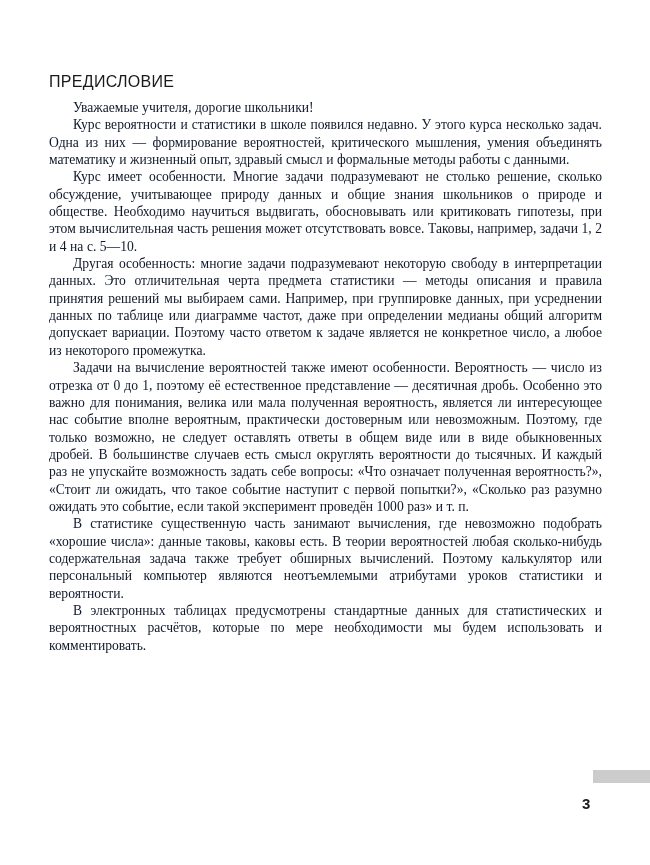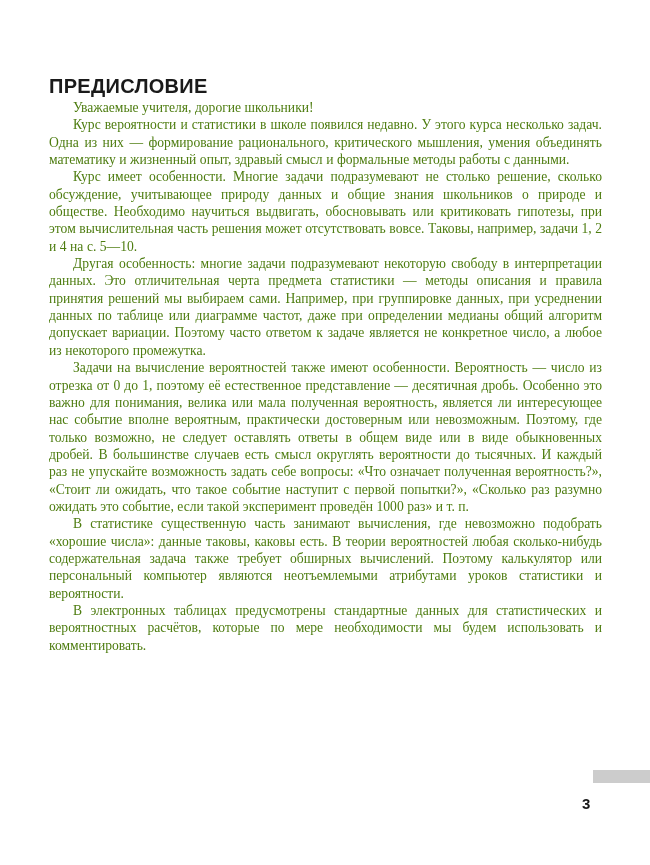--- a/index.html
+++ b/index.html
@@ -23,41 +23,41 @@
     top: 0;
     width: 650px;
     height: 865px;
   }
 
   .page-title {
     position: absolute;
     left: 49px;
     top: 62px;
     font-family: "Liberation Sans", "DejaVu Sans", sans-serif;
-    font-weight: bold;
-    font-size: 20px;
+    font-weight: normal;
+    font-size: 16px;
     letter-spacing: 0.3px;
     color: #1a1a1a;
     white-space: nowrap;
   }
 
   .body-column {
     position: absolute;
     left: 49px;
     top: 99px;
     width: 553px;
   }
 
   .para {
     margin: 0;
     text-indent: 24px;
     text-align: justify;
     font-size: 13.6px;
     line-height: 17.35px;
-    color: #4d7c0f;
+    color: #0f172a;
     hyphens: manual;
     word-spacing: 0.1px;
     font-family: Liberation Serif, serif;
   }
 
   .gray-mark {
     position: absolute;
     left: 593px;
     top: 770px;
     width: 57px;
@@ -77,21 +77,21 @@
 </style>
 </head>
 <body>
 
 <div class="page">
 
   <h1 class="page-title">ПРЕДИСЛОВИЕ</h1>
 
   <div class="body-column">
     <p class="para">Уважаемые учителя, дорогие школьники!</p>
-    <p class="para">Курс вероятности и статистики в школе появился недавно. У этого курса несколько задач. Одна из них — формирование рационального, критического мышления, умения объединять математику и жизненный опыт, здравый смысл и  формальные методы работы с данными.</p>
+    <p class="para">Курс вероятности и статистики в школе появился недавно. У этого курса несколько задач. Одна из них — формирование вероятностей, критического мышления, умения объединять математику и жизненный опыт, здравый смысл и  формальные методы работы с данными.</p>
     <p class="para">Курс имеет особенности. Многие задачи подразумевают не столько решение, сколько обсуждение, учитывающее природу данных и общие знания школьников о природе и обществе. Необходимо научиться выдвигать, обосновывать или критиковать гипотезы, при этом вычислительная часть решения может отсутствовать вовсе. Таковы, например, задачи 1, 2 и 4 на с. 5—10.</p>
     <p class="para">Другая особенность: многие задачи подразумевают некоторую свободу в интерпретации данных. Это отличительная черта предмета статистики — методы описания и правила принятия решений мы выбираем сами. Например, при группировке данных, при усреднении данных по таблице или диаграмме частот, даже при определении медианы общий алгоритм допускает вариации. Поэтому часто ответом к задаче является не конкретное число, а любое из некоторого промежутка.</p>
     <p class="para">Задачи на вычисление вероятностей также имеют особенности. Вероятность — число из отрезка от 0 до 1, поэтому её естественное представление — десятичная дробь. Особенно это важно для понимания, велика или мала полученная вероятность, является ли интересующее нас событие вполне вероятным, практически достоверным или невозможным. Поэтому, где только возможно, не следует оставлять ответы в общем виде или в виде обыкновенных дробей. В большинстве случаев есть смысл округлять вероятности до тысячных. И каждый раз не упускайте возможность задать себе вопросы: «Что означает полученная вероятность?», «Стоит ли ожидать, что такое событие наступит с первой попытки?», «Сколько раз разумно ожидать это событие, если такой эксперимент проведён 1000 раз» и т. п.</p>
     <p class="para">В статистике существенную часть занимают вычисления, где невозможно подобрать «хорошие числа»: данные таковы, каковы есть. В теории вероятностей любая сколько-нибудь содержательная задача также требует обширных вычислений. Поэтому калькулятор или персональный компьютер являются неотъемлемыми атрибутами уроков статистики и вероятности.</p>
     <p class="para">В электронных таблицах предусмотрены стандартные данных для статистических и вероятностных расчётов, которые по мере необходимости мы будем использовать и комментировать.</p>
   </div>
 
   <div class="gray-mark"></div>
 
   <div class="page-number">3</div>

